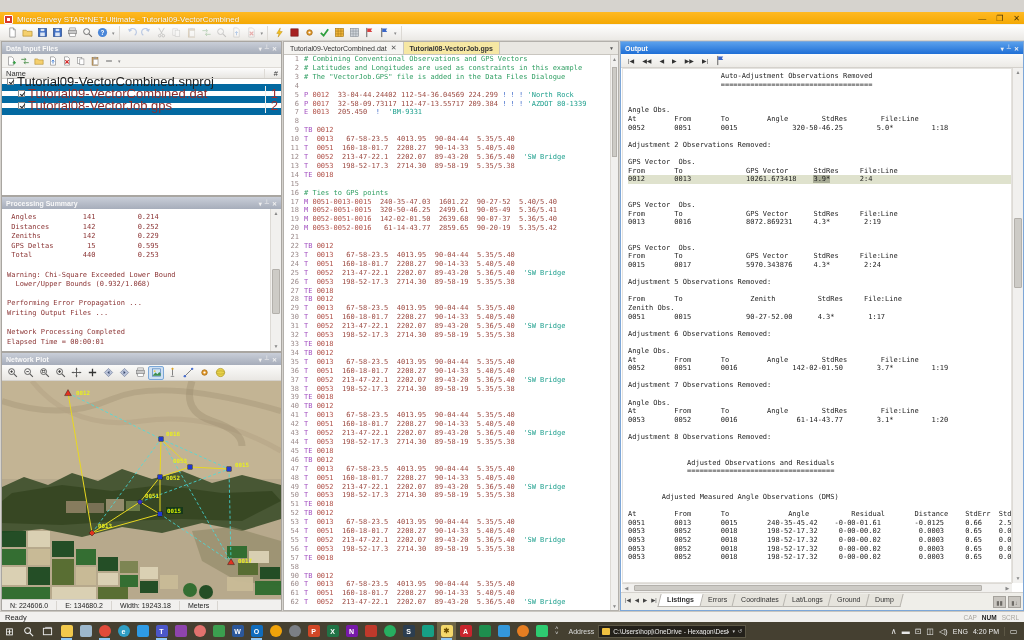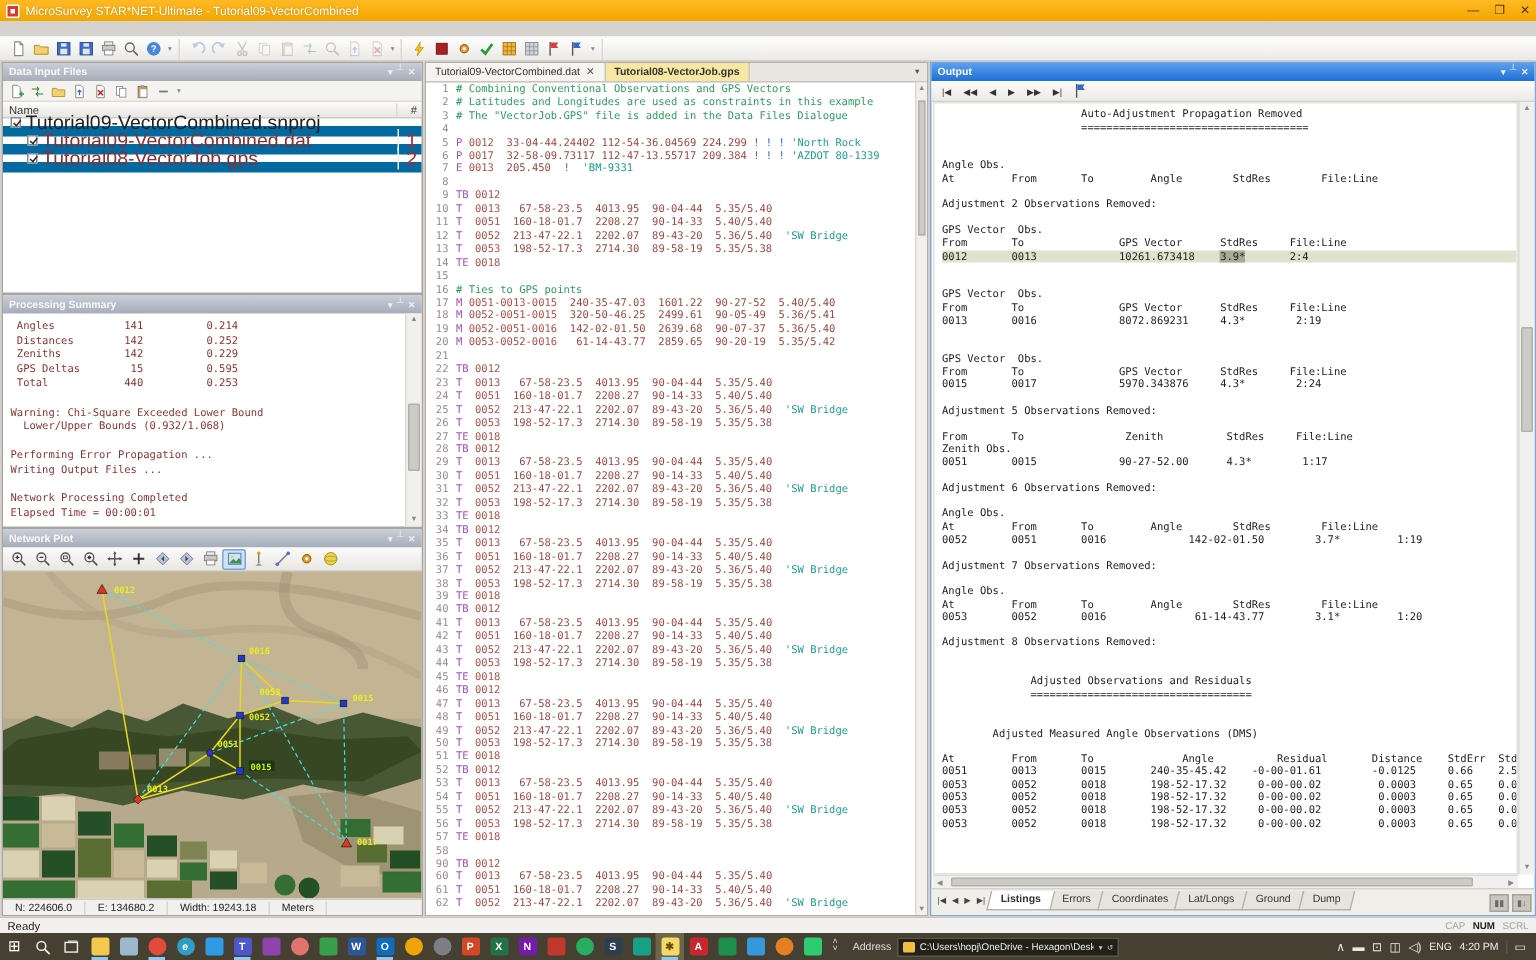--- a/index.html
+++ b/index.html
@@ -1,19 +1,19 @@
 <!DOCTYPE html>
 <html><head>
 <meta charset="utf-8">
 <style>
 *{margin:0;padding:0;box-sizing:border-box}
 html,body{width:1024px;height:640px;overflow:hidden}
 body{font-family:"Liberation Sans",sans-serif;background:#d6d3ce;position:relative;font-size:8px;color:#222}
 
-#titlebar{position:absolute;left:0;top:0;width:1024px;height:14px;background:linear-gradient(#ffb923,#f2a600);display:flex;align-items:center;padding:0 4px;color:#fff}
+#titlebar{position:absolute;left:0;top:12px;width:1024px;height:14px;background:linear-gradient(#ffb923,#f2a600);display:flex;align-items:center;padding:0 4px;color:#fff}
 #titlebar .appico{width:9px;height:9px;margin-right:4px;background:#d83a2e;border:1px solid #fff;border-radius:1px;position:relative}
 #titlebar .appico::after{content:"";position:absolute;left:2px;top:2px;width:3px;height:3px;background:#fff}
 #title-text{font-size:8px;text-shadow:0 0 1px rgba(120,80,0,.5)}
 .wbtns{margin-left:auto;display:flex;gap:10px;color:#4a3508;font-size:8px;line-height:14px}
 .wbtns span{cursor:default}
 
 #menubar{position:absolute;left:0;top:24px;width:1024px;height:11px;background:#f4f3f1;border-bottom:1px solid #e2e0dc;display:flex;align-items:center;padding-left:3px}
 .menu-item{padding:0 5px;font-size:8px;color:#333}
 
 #toolbar{position:absolute;left:0;top:25px;width:1024px;height:16px;background:linear-gradient(#fefefe,#ebe9e5);border-bottom:1px solid #d4d1cc;display:flex;align-items:center;padding-left:3px}
@@ -720,26 +720,27 @@
       <span class="onav">▶▶</span>
       <span class="onav">▶|</span>
       <span class="tbico">
         <svg viewBox="0 0 12 12">
           <path d="M3 1 V11" stroke="#555" stroke-width="1"></path>
           <path d="M3.5 1.5 H9 L7.5 3.5 L9 5.5 H3.5 z" fill="#3a66c8"></path>
         </svg>
       </span>
     </div>
   <div id="ocontent">
-      <div class="oline">                      Auto-Adjustment Propagation Removed</div>
+      <div class="oline">                      Auto-Adjustment Observations Removed</div>
       <div class="oline">                      ====================================</div>
       <div class="oline"> </div>
       <div class="oline"> </div>
       <div class="oline">Angle Obs.</div>
       <div class="oline">At         From       To         Angle        StdRes        File:Line</div>
+      <div class="oline">0052       0051       0015             320-50-46.25        5.0*         1:18</div>
       <div class="oline"> </div>
       <div class="oline">Adjustment 2 Observations Removed:</div>
       <div class="oline"> </div>
       <div class="oline">GPS Vector  Obs.</div>
       <div class="oline">From       To               GPS Vector      StdRes     File:Line</div>
       <div class="oline hlrow"><span>0012       0013             10261.673418    </span><span class="hl">3.9*</span><span>       2:4</span></div>
       <div class="oline"> </div>
       <div class="oline"> </div>
       <div class="oline">GPS Vector  Obs.</div>
       <div class="oline">From       To               GPS Vector      StdRes     File:Line</div>

